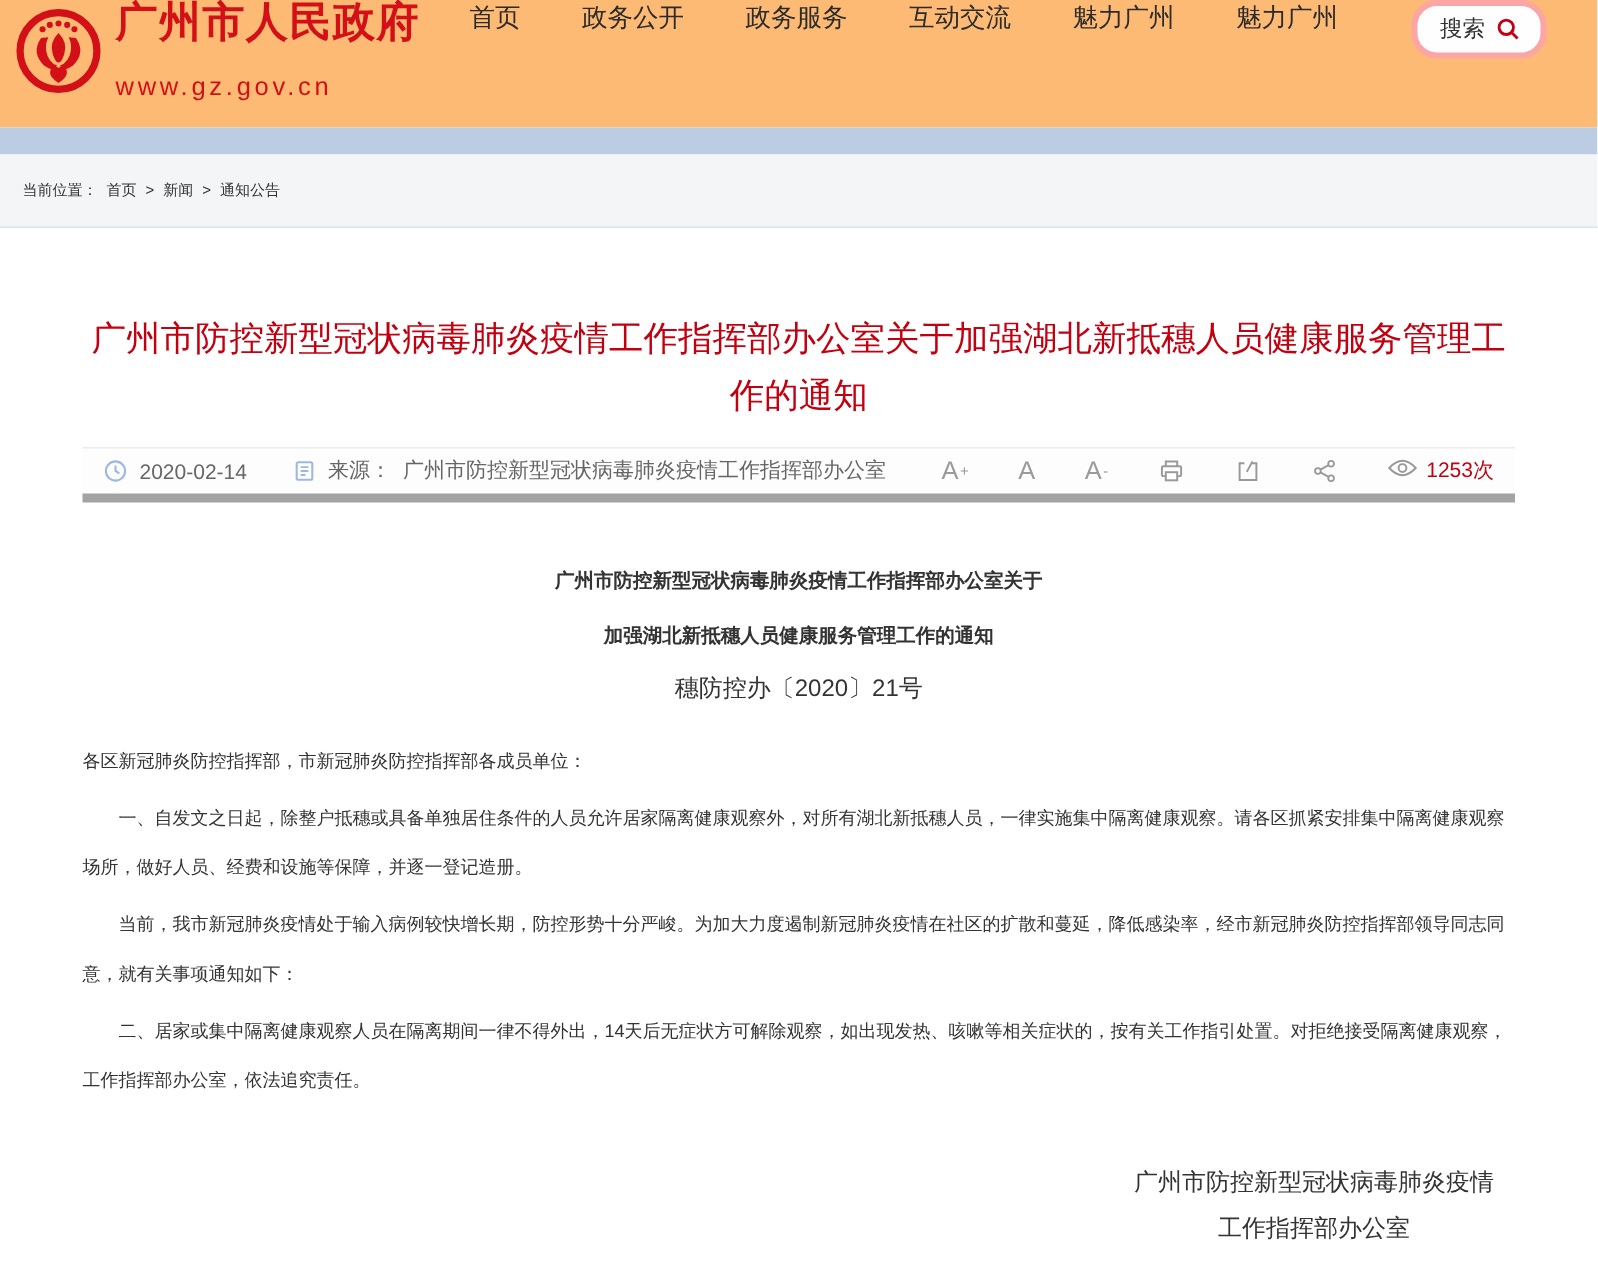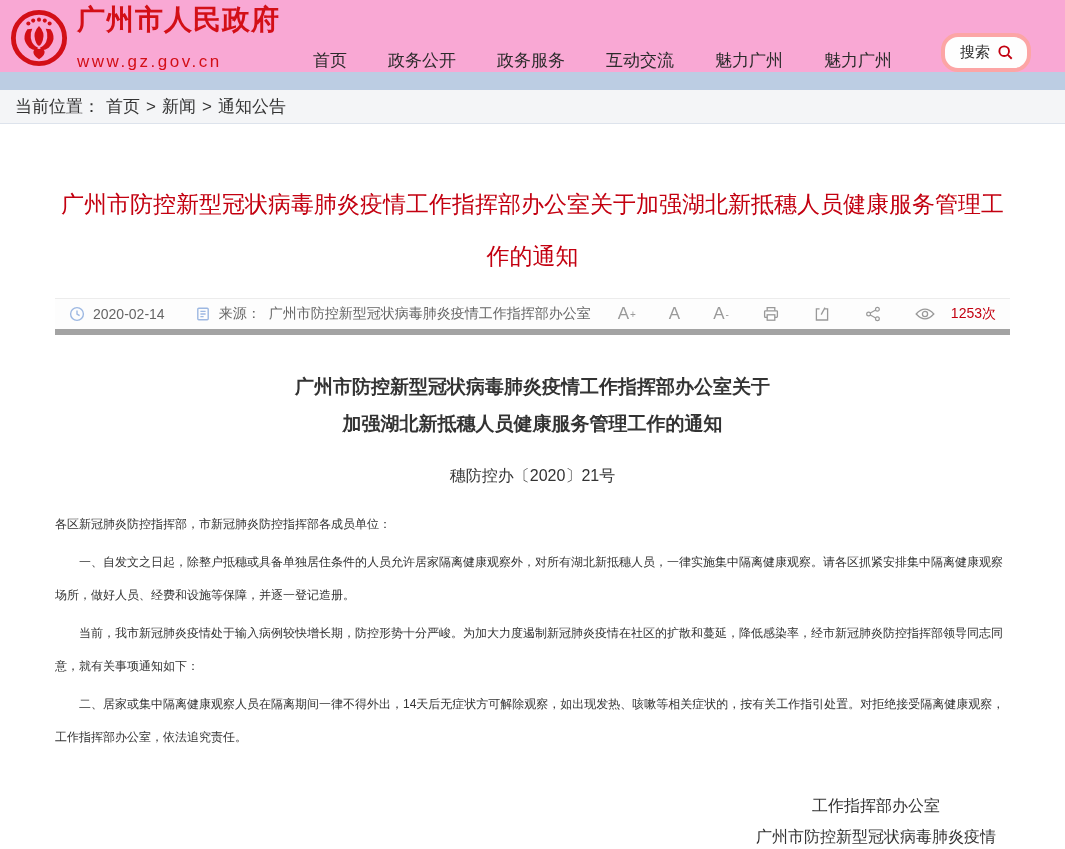--- a/index.html
+++ b/index.html
@@ -2,62 +2,62 @@
 <html><head>
 <meta charset="utf-8">
 <style>
   * { box-sizing: border-box; }
   html,body { margin:0; padding:0; }
   body {
     width:1065px; height:849px; overflow:hidden; background:#fff;
     font-family:"Liberation Sans","DejaVu Sans",sans-serif; color:#333;
   }
   
-  .header { height:72px; display:flex; align-items:flex-end; padding-left:10px; background:#f9a8d4; }
+  .header { height:85px; display:flex; align-items:flex-start; padding-left:10px; background:#fdba74; }
   .logo { display:flex; align-items:center; gap:9px; cursor:pointer; }
   .logo-text { display:flex; flex-direction:column; line-height:1.1; }
   .logo-cn { font-size:28px; font-weight:bold; color:#d30f17; letter-spacing:1px; }
   .logo-en { font-size:17px; color:#d30f17; letter-spacing:2.5px; margin-top:18px; }
   .nav { display:flex; gap:41px; margin-left:33px; font-size:17px; color:#2b2b2b; }
   .nav-item { cursor:pointer; white-space:nowrap; }
   .search-btn {
     margin-left:auto; margin-right:34px; display:flex; align-items:center; gap:7px;
     border:4px solid #fca5a5; border-radius:17px; padding:6px 13px 6px 15px;
     font-size:15px; color:#333; background:#fefefe; cursor:pointer;
   }
   
   .blue-bar { height:18px; background:#bccde3; }
   .breadcrumb {
-    height:34px; background:#f4f5f7; border-bottom:1px solid #dde3ec;
-    display:flex; align-items:center; padding-left:15px; font-size:17px; color:#333;
+    height:49px; background:#f4f5f7; border-bottom:1px solid #dde3ec;
+    display:flex; align-items:center; padding-left:15px; font-size:10px; color:#333;
   }
   .breadcrumb span { margin-right:6px; }
   .crumb-link { cursor:pointer; }
   
   .content { padding:0 55px; background:#fff; }
   .article-title {
     margin:54px auto 0; text-align:center; color:#c30010;
-    font-size:23px; line-height:52px; font-weight:400; max-width:1020px;
+    font-size:23px; line-height:38px; font-weight:400; max-width:1020px;
   }
   .meta-bar {
     margin-top:16px; height:37px; border-top:1px solid #ececec; border-bottom:6px solid #a3a3a3;
     display:flex; align-items:center; justify-content:space-between;
     font-size:14px; color:#666; padding:0 14px 0 14px; background:#fdfdfd;
   }
   .meta-left { display:flex; align-items:center; gap:8px; }
   .meta-src-gap { width:14px; }
   .meta-right { display:flex; align-items:center; gap:33px; color:#9a9a9a; }
   .meta-right .ctrl { cursor:pointer; display:flex; align-items:center; font-size:17px; color:#9a9a9a; }
   .ctrl sup { font-size:10px; margin-left:1px; }
-  .views-wrap { display:flex; align-items:center; gap:16px; }
+  .views-wrap { display:flex; align-items:flex-start; gap:6px; }
   .views { color:#c30010; font-size:14px; }
   .icon { display:inline-flex; align-items:center; }
   
-  .doc-heading { margin-top:33px; text-align:center; font-weight:bold; font-size:19px; line-height:37px; color:#333; }
-  .doc-number { text-align:center; margin-top:24px; font-size:16px; color:#333; }
+  .doc-heading { margin-top:33px; text-align:center; font-weight:bold; font-size:13px; line-height:37px; color:#333; }
+  .doc-number { text-align:center; margin-top:7px; font-size:16px; color:#333; }
   .body-text { margin-top:21px; font-size:12px; line-height:33px; color:#333; }
   .body-text p { margin:5px 0; }
   .indent { text-indent:2em; }
   .signature { margin:36px 14px 0 auto; width:fit-content; text-align:center; font-size:16px; line-height:31px; }
   .sig-date { text-align:right; margin-top:12px; }
 </style>
 </head>
 <body>
 
 <div class="header">
@@ -188,18 +188,18 @@
   <div class="doc-number">穗防控办〔2020〕21号</div>
 
   <div class="body-text">
     <p>各区新冠肺炎防控指挥部，市新冠肺炎防控指挥部各成员单位：</p>
     <p class="indent">一、自发文之日起，除整户抵穗或具备单独居住条件的人员允许居家隔离健康观察外，对所有湖北新抵穗人员，一律实施集中隔离健康观察。请各区抓紧安排集中隔离健康观察场所，做好人员、经费和设施等保障，并逐一登记造册。</p>
     <p class="indent">当前，我市新冠肺炎疫情处于输入病例较快增长期，防控形势十分严峻。为加大力度遏制新冠肺炎疫情在社区的扩散和蔓延，降低感染率，经市新冠肺炎防控指挥部领导同志同意，就有关事项通知如下：</p>
     <p class="indent">二、居家或集中隔离健康观察人员在隔离期间一律不得外出，14天后无症状方可解除观察，如出现发热、咳嗽等相关症状的，按有关工作指引处置。对拒绝接受隔离健康观察，工作指挥部办公室，依法追究责任。</p>
   </div>
 
   <div class="signature">
+    <div>广州市防控新型冠状病毒肺炎疫情</div>
     <div>工作指挥部办公室</div>
-    <div>广州市防控新型冠状病毒肺炎疫情</div>
     <div class="sig-date">2020年2月13日</div>
   </div>
 
 </div>
 
 </body></html>

